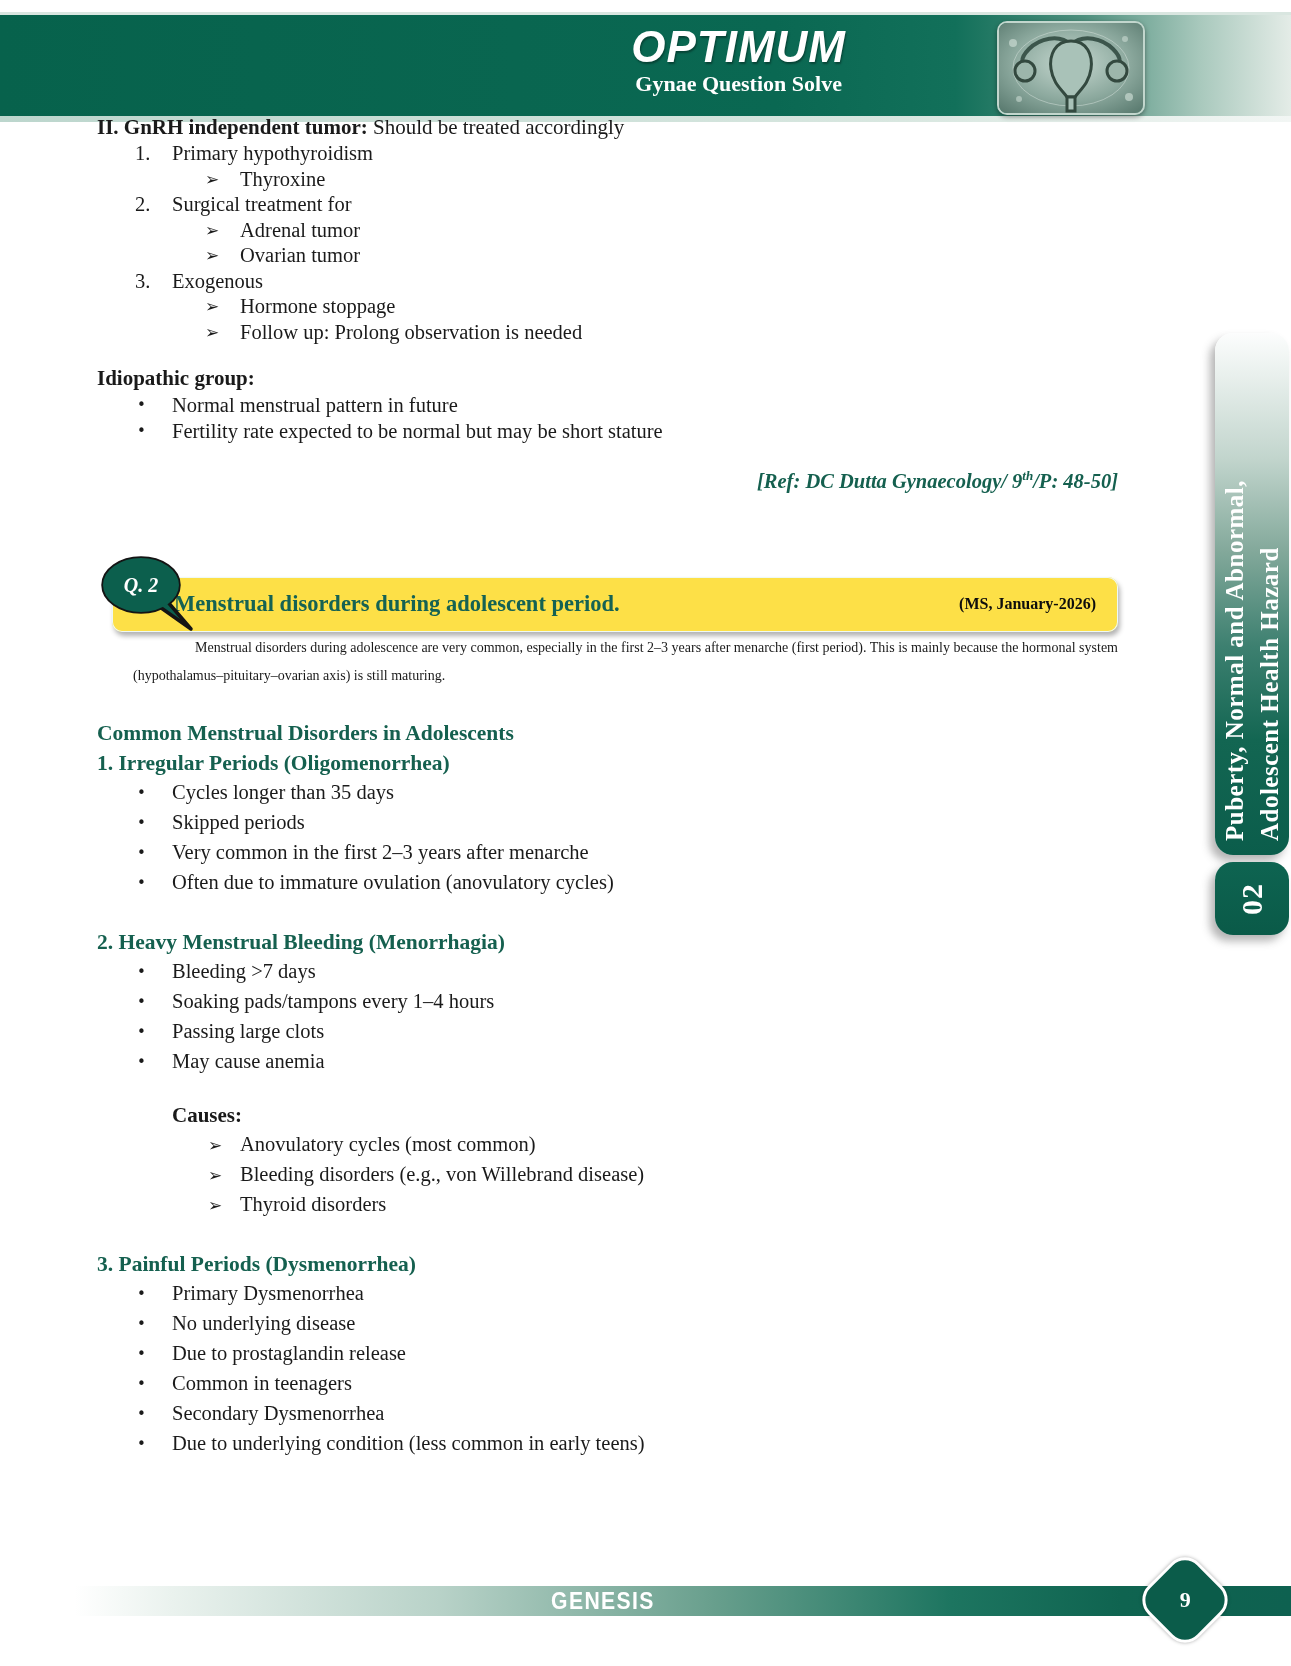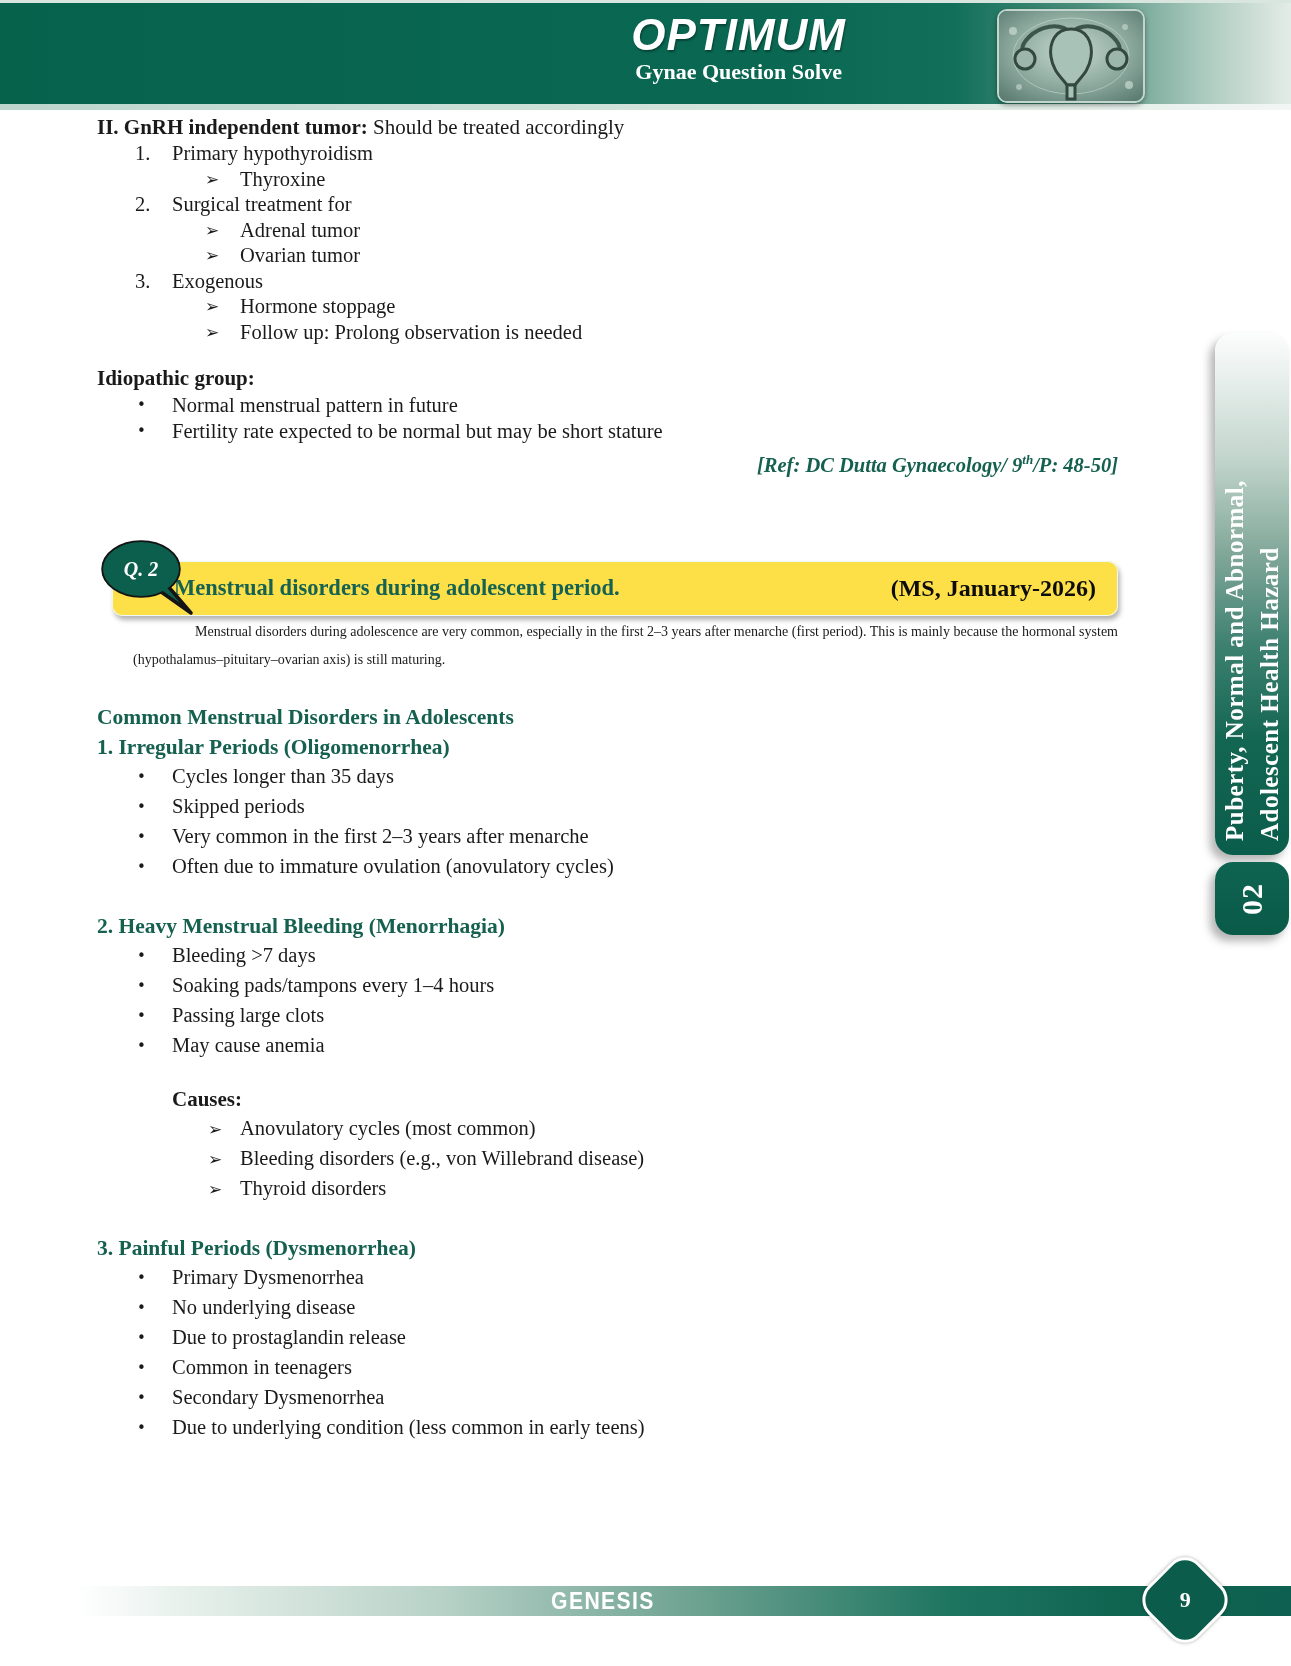--- a/index.html
+++ b/index.html
@@ -4,21 +4,21 @@
 <style>
   * { margin:0; padding:0; box-sizing:border-box; }
   html,body { background:#ffffff; }
   .page {
     position:relative; width:1291px; height:1666px; background:#ffffff;
     overflow:hidden; font-family:"Liberation Serif", serif; color:#1a1a1a;
   }
 
   
   .header {
-    position:absolute; top:0; left:0; width:1291px; height:81px;
+    position:absolute; top:12px; left:0; width:1291px; height:81px;
   }
   .header .topline { height:3px; background:#d9e6e0; }
   .header .band {
     height:101px; position:relative;
     background:linear-gradient(90deg,#07624c 0%,#0a6852 60%,#12705a 74%,#4e8f7d 84%,#a9c9bd 93%,#e4ece7 100%);
   }
   .header .underline { height:6px; background:linear-gradient(90deg,#bcd6cd 0%,#d8e7e0 70%,#f2f6f4 100%); }
   .brand {
     position:absolute; right:445px; top:8px; text-align:center; color:#ffffff;
   }
@@ -74,34 +74,34 @@
   .r-arrow .marker { left:108px; font-size:17px; }
   .r-bullet { line-height:30px; padding-left:75px; }
   .r-bullet .marker { left:40px; font-size:15px; top:1px; }
   .r-bullet26 { line-height:26px; padding-left:75px; }
   .r-bullet26 .marker { left:40px; font-size:15px; top:0; font-family:"DejaVu Sans", sans-serif; }
   .r-arrow2 { line-height:30px; padding-left:143px; }
   .r-arrow2 .marker { left:111px; font-size:17px; top:1px; }
 
   .h-black { font-size:21px; font-weight:bold; margin-top:20px; line-height:27px; }
   .ref-line {
-    margin-top:2px; text-align:right; color:#15604f; font-weight:bold; font-style:italic;
+    margin-top:18px; text-align:right; color:#15604f; font-weight:bold; font-style:italic;
     font-size:20.5px; line-height:27px;
   }
   .ref-line .sup { vertical-align:super; font-size:13px; }
 
   
   .q-wrap { position:relative; margin-top:82px; }
   .q-bar {
     margin-left:15px; width:1006px; height:55px; background:#fde047;
     border-radius:10px; box-shadow:2px 4px 5px rgba(0,0,0,.3), 0 0 0 1px #eef9f5 inset;
     display:flex; align-items:center; padding:0 22px 0 62px;
   }
   .q-text { color:#156253; font-weight:bold; font-size:22.5px; }
-  .q-src { margin-left:auto; color:#0d0d0d; font-weight:bold; font-size:24px; }
+  .q-src { margin-left:auto; color:#0d0d0d; font-weight:bold; font-size:16px; }
   .q-badge { position:absolute; left:-2px; top:-28px; width:132px; height:96px; }
   .q-badge text {
     font-family:"Liberation Serif", serif; font-style:italic; font-weight:bold;
     font-size:20px; fill:#ffffff;
   }
 
   .ans-label { color:#15604f; font-weight:bold; font-size:21.5px; margin-top:6px; line-height:27px; }
   .ans-para {
     font-size:14px; line-height:28px; text-align:justify; text-indent:62px; margin-top:2px;margin-left:36px;
   }

